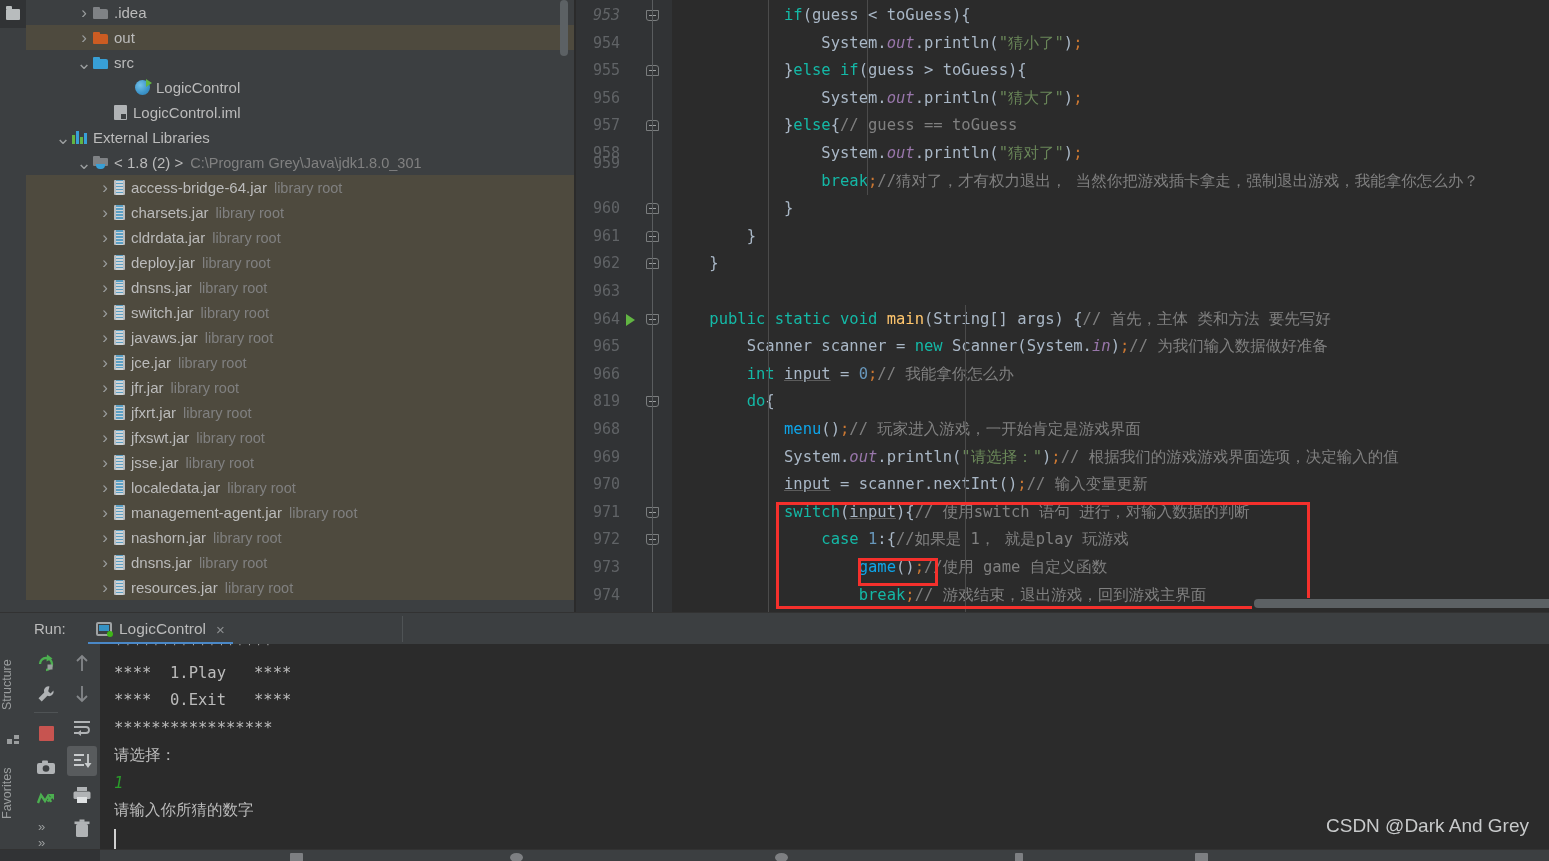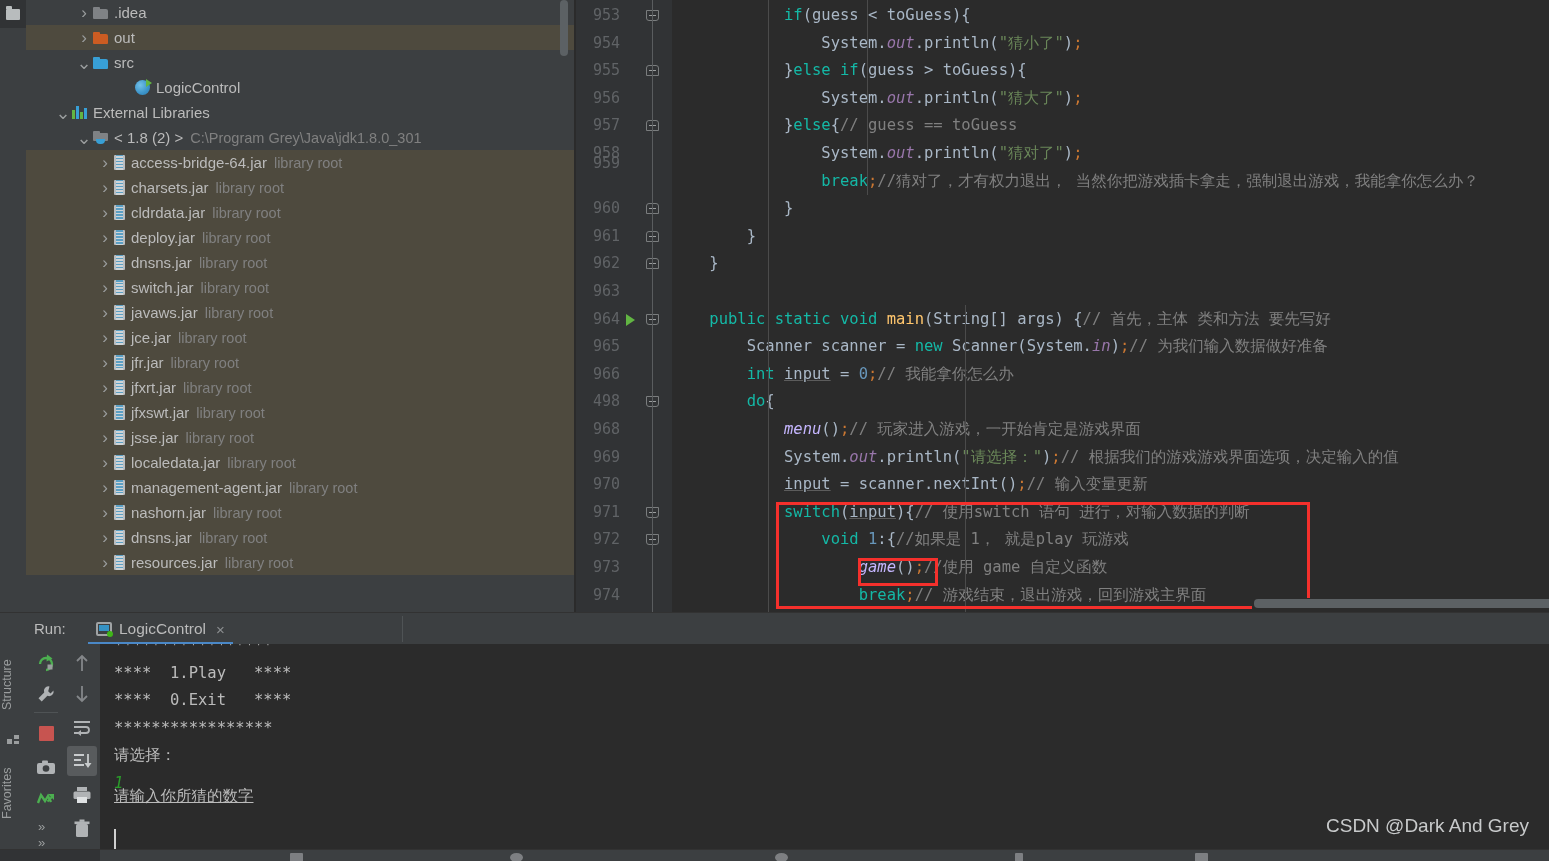--- a/index.html
+++ b/index.html
@@ -145,21 +145,21 @@
     line-height: 27.6px; font-family: "DejaVu Sans Mono", monospace;
     color: #a9b7c6;
   }
   .kw { color: #14b8a6; }
   .str { color: #6a8759; }
   .cmt { color: #808080; }
   .num { color: #6897bb; }
   .fld { color: #9876aa; font-style: italic; }
   .mth { color: #ffc66d; }
   .var-u { color: #a9b7c6; text-decoration: underline; text-decoration-color:#5c5c5c; }
-  .mth-i { color: #c4b5fd; font-style: italic; }
+  .mth-i { color: #0ea5e9; }
   .semi { color: #cc7832; }
 
   
   .indent-guide {
     position: absolute; width: 1px; background: #4b4b4b;
   }
 
   
   .red-box {
     position: absolute; border: 3px solid #f5302c; pointer-events: none;
@@ -304,20 +304,28 @@
           </span>
           <span class="lbl">src</span>
         </div>
         <div class="tree-row">
           <span class="spacer-indent" style="width: 85px;"></span>
           <span class="arrow"></span>
           <span class="node-icon">
             <span class="ic-class"></span>
           </span>
           <span class="lbl">LogicControl</span>
+        </div>
+        <div class="tree-row">
+          <span class="spacer-indent" style="width: 64px;"></span>
+          <span class="arrow"></span>
+          <span class="node-icon">
+            <span class="ic-iml"></span>
+          </span>
+          <span class="lbl">LogicControl.iml</span>
         </div>
         <div class="tree-row">
           <span class="spacer-indent" style="width: 22px;"></span>
           <span class="arrow" style="font-size: 18px; line-height: 6px;">⌄</span>
           <span class="node-icon">
             <span class="ic-ext">
               <s></s>
               <s></s>
               <s></s>
               <s></s>
@@ -493,21 +501,21 @@
         </div>
       </div>
     <div class="tree-scroll"></div>
   </div>
   <div class="tree-divider"></div>
 
   <div class="editor">
     <div class="gutter"></div>
     <div class="gutter-fold-line"></div>
     <div id="gutter-rows">
-        <div class="ln-num" style="top: 2px;">953</div>
+        <div class="ln-num" style="top: 2px; font-style: italic;">953</div>
         <div class="fold start" style="top: 10px;"></div>
         <div class="ln-num" style="top: 29.6px;">954</div>
         <div class="ln-num" style="top: 57.2px;">955</div>
         <div class="fold end" style="top: 65.2px;"></div>
         <div class="ln-num" style="top: 84.8px;">956</div>
         <div class="ln-num" style="top: 112.4px;">957</div>
         <div class="fold end" style="top: 120.4px;"></div>
         <div class="ln-num" style="top: 140px;">958</div>
         <div class="ln-num" style="top: 150px;">959</div>
         <div class="ln-num" style="top: 195.2px;">960</div>
@@ -515,21 +523,21 @@
         <div class="ln-num" style="top: 222.8px;">961</div>
         <div class="fold end" style="top: 230.8px;"></div>
         <div class="ln-num" style="top: 250.4px;">962</div>
         <div class="fold end" style="top: 258.4px;"></div>
         <div class="ln-num" style="top: 278px;">963</div>
         <div class="ln-num" style="top: 305.6px;">964</div>
         <div class="run-marker" style="top: 313.6px;"></div>
         <div class="fold start" style="top: 313.6px;"></div>
         <div class="ln-num" style="top: 333.2px;">965</div>
         <div class="ln-num" style="top: 360.8px;">966</div>
-        <div class="ln-num" style="top: 388.4px;">498</div>
+        <div class="ln-num" style="top: 388.4px;">819</div>
         <div class="fold start" style="top: 396.4px;"></div>
         <div class="ln-num" style="top: 416px;">968</div>
         <div class="ln-num" style="top: 443.6px;">969</div>
         <div class="ln-num" style="top: 471.2px;">970</div>
         <div class="ln-num" style="top: 498.8px; text-align: right;">971</div>
         <div class="fold start" style="top: 506.8px;"></div>
         <div class="ln-num" style="top: 526.4px;">972</div>
         <div class="fold start" style="top: 534.4px;"></div>
         <div class="ln-num" style="top: 554px;">973</div>
         <div class="ln-num" style="top: 581.6px;">974</div>
@@ -549,21 +557,21 @@
           <div class="code-line" style="top: 250.4px;"><span>    }</span></div>
           <div class="code-line" style="top: 278px;"></div>
           <div class="code-line" style="top: 305.6px;"><span>    </span><span class="kw">public static void </span><span class="mth">main</span><span>(String[] args) {</span><span class="cmt">// 首先，主体 类和方法 要先写好</span></div>
           <div class="code-line" style="top: 333.2px;"><span>        Scanner scanner = </span><span class="kw">new</span><span> Scanner(System.</span><span class="fld">in</span><span>)</span><span class="semi">;</span><span class="cmt">// 为我们输入数据做好准备</span></div>
           <div class="code-line" style="top: 360.8px;"><span>        </span><span class="kw">int</span><span> </span><span class="var-u">input</span><span> = </span><span class="num">0</span><span class="semi">;</span><span class="cmt">// 我能拿你怎么办</span></div>
           <div class="code-line" style="top: 388.4px;"><span>        </span><span class="kw">do</span><span>{</span></div>
           <div class="code-line" style="top: 416px;"><span>            </span><span class="mth-i">menu</span><span>()</span><span class="semi">;</span><span class="cmt">// 玩家进入游戏，一开始肯定是游戏界面</span></div>
           <div class="code-line" style="top: 443.6px;"><span>            System.</span><span class="fld">out</span><span>.println(</span><span class="str">"请选择："</span><span>)</span><span class="semi">;</span><span class="cmt">// 根据我们的游戏游戏界面选项，决定输入的值</span></div>
           <div class="code-line" style="top: 471.2px;"><span>            </span><span class="var-u">input</span><span> = scanner.nextInt()</span><span class="semi">;</span><span class="cmt">// 输入变量更新</span></div>
           <div class="code-line" style="top: 498.8px;"><span>            </span><span class="kw">switch</span><span>(</span><span class="var-u">input</span><span>){</span><span class="cmt">// 使用switch 语句 进行，对输入数据的判断</span></div>
-          <div class="code-line" style="top: 526.4px;"><span>                </span><span class="kw">void</span><span> </span><span class="num">1</span><span>:{</span><span class="cmt">//如果是 1， 就是play 玩游戏</span></div>
+          <div class="code-line" style="top: 526.4px;"><span>                </span><span class="kw">case</span><span> </span><span class="num">1</span><span>:{</span><span class="cmt">//如果是 1， 就是play 玩游戏</span></div>
           <div class="code-line" style="top: 554px;"><span>                    </span><span class="mth-i">game</span><span>()</span><span class="semi">;</span><span class="cmt">//使用 game 自定义函数</span></div>
           <div class="code-line" style="top: 581.6px;"><span>                    </span><span class="kw">break</span><span class="semi">;</span><span class="cmt">// 游戏结束，退出游戏，回到游戏主界面</span></div>
         </div>
     <div class="indent-guide" style="left: 96px; top: 0px; height: 612px;"></div>
         <div class="indent-guide" style="left: 195px; top: 0px; height: 195px;"></div>
         <div class="indent-guide" style="left: 293px; top: 305px; height: 307px;"></div>
       </div>
     <div id="annotations">
         <div class="red-box" style="left: 200px; top: 502px; width: 534px; height: 107px; border-color: rgb(245, 48, 44);"></div>
         <div class="red-box" style="left: 282px; top: 558px; width: 80px; height: 28px; border-color: rgb(245, 48, 44);"></div>
@@ -676,21 +684,21 @@
     </div>
 
     <div class="console">
       <div id="console-lines">
           <div class="con-line" style="top: -12px;">*****************</div>
           <div class="con-line" style="top: 15.5px;">****  1.Play   ****</div>
           <div class="con-line" style="top: 43px;">****  0.Exit   ****</div>
           <div class="con-line" style="top: 70.5px;">*****************</div>
           <div class="con-line" style="top: 98px;">请选择：</div>
           <div class="con-line green" style="top: 125.5px;">1</div>
-          <div class="con-line" style="top: 139px; text-decoration: underline;">请输入你所猜的数字</div>
+          <div class="con-line" style="top: 153px;">请输入你所猜的数字</div>
           <div class="con-caret" style="top: 184.5px;"></div>
         </div>
       <div class="watermark">CSDN @Dark And Grey</div>
     </div>
   </div>
 
   <div class="console-bottom-strip"></div>
   <div class="chev">»</div>
 
   <div class="statusbar">

